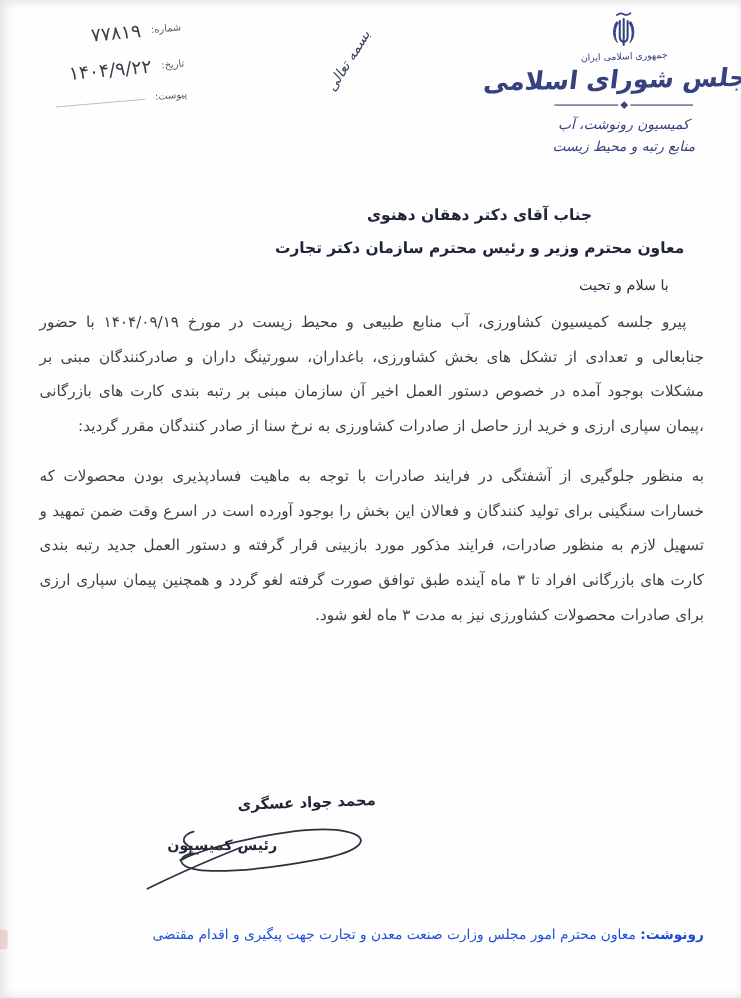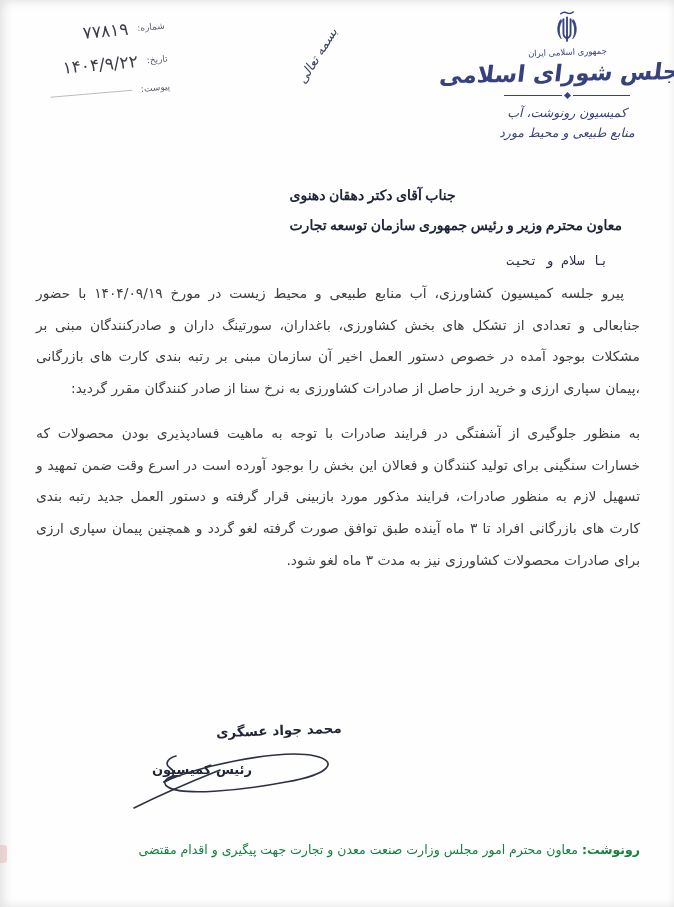--- a/index.html
+++ b/index.html
@@ -39,43 +39,42 @@
   }
   .lh-country{font-size:8.5px;margin-top:1px;white-space:nowrap;transform:rotate(-2deg);}
   .lh-assembly{font-size:23px;font-weight:700;white-space:nowrap;margin-top:3px;transform:skewX(-8deg) rotate(-1deg);letter-spacing:-1px;}
   .lh-divider{display:flex;align-items:center;gap:3px;margin:7px 0 5px;width:126px;}
   .lh-divider .dl{flex:1;height:1px;background:#35427f;}
   .lh-divider .diamond{width:5px;height:5px;background:#35427f;transform:rotate(45deg);}
   .lh-commission{font-size:12.5px;font-style:italic;line-height:1.6;white-space:nowrap;}
   
   .recipient{
     position:absolute;right:52px;top:181px;
-    text-align:left;font-weight:700;font-size:14px;line-height:2.15;color:#20263a;
+    text-align:center;font-weight:700;font-size:14px;line-height:2.15;color:#20263a;
     white-space:nowrap;
-    font-family:Liberation Serif, serif;
   }
   
-  .greeting{position:absolute;right:66px;top:253px;font-size:13px;color:#2a3045;font-family:Liberation Mono, monospace;}
+  .greeting{position:absolute;right:66px;top:253px;font-size:13px;color:#2a3045;}
   
   .body-text{
     position:absolute;right:34px;left:36px;top:278px;
     font-size:13.8px;line-height:2.3;text-align:justify;color:#404040;direction:rtl;
   }
   .body-text p{margin:0;}
   .body-text p.indent{text-indent:16px;}
   .body-text p.gap-after{margin-bottom:13px;}
   
   .signature{position:absolute;left:130px;top:720px;width:230px;height:100px;}
   .sig-name{position:absolute;right:18px;top:2px;font-weight:700;font-size:13.5px;color:#1f2534;transform:rotate(-2deg);white-space:nowrap;}
   .sig-title{position:absolute;left:22px;top:42px;font-weight:700;font-size:13px;color:#1f2534;white-space:nowrap;z-index:1;}
   .sig-stroke{position:absolute;left:0;top:14px;z-index:2;}
   
   .footer{
     position:absolute;right:34px;left:60px;top:842px;
-    direction:rtl;text-align:right;font-size:12.5px;color:#15803d;white-space:nowrap;
+    direction:rtl;text-align:right;font-size:12.5px;color:#1d4ed8;white-space:nowrap;
   }
   .footer .cc-label{font-weight:700;}
   
   .artifact{position:absolute;left:0;top:845px;width:7px;height:18px;background:#e8b8b4;opacity:.55;border-radius:0 3px 3px 0;}
 </style>
 </head>
 <body>
 
 <div class="page">
 
@@ -107,26 +106,26 @@
       </g>
     </svg>
     <div class="lh-country">جمهوری اسلامی ایران</div>
     <div class="lh-assembly">مجلس شورای اسلامی</div>
     <div class="lh-divider">
       <span class="dl"></span>
       <span class="diamond"></span>
       <span class="dl"></span>
     </div>
     <div class="lh-commission">کمیسیون رونوشت، آب</div>
-    <div class="lh-commission">منابع طبیعی و محیط مورد</div>
+    <div class="lh-commission">منابع رتبه و محیط زیست</div>
   </div>
 
   <div class="recipient">
     <div>جناب آقای دکتر دهقان دهنوی</div>
-    <div>معاون محترم وزیر و رئیس جمهوری سازمان توسعه تجارت</div>
+    <div>معاون محترم وزیر و رئیس محترم سازمان دکتر تجارت</div>
   </div>
 
   <div class="greeting">با سلام و تحیت</div>
 
   <div class="body-text">
     <p class="indent gap-after">پیرو جلسه کمیسیون کشاورزی، آب منابع طبیعی و محیط زیست در مورخ ۱۴۰۴/۰۹/۱۹ با حضور جنابعالی و تعدادی از تشکل های بخش کشاورزی، باغداران، سورتینگ داران و صادرکنندگان مبنی بر مشکلات بوجود آمده در خصوص دستور العمل اخیر آن سازمان مبنی بر رتبه بندی کارت های بازرگانی ،پیمان سپاری ارزی و خرید ارز حاصل از صادرات کشاورزی به نرخ سنا از صادر کنندگان مقرر گردید:</p>
     <p>به منظور جلوگیری از آشفتگی در فرایند صادرات با توجه به ماهیت فسادپذیری بودن محصولات که خسارات سنگینی برای تولید کنندگان و فعالان این بخش را بوجود آورده است در اسرع وقت ضمن تمهید و تسهیل لازم به منظور صادرات، فرایند مذکور مورد بازبینی قرار گرفته و دستور العمل جدید رتبه بندی کارت های بازرگانی افراد تا ۳ ماه آینده طبق توافق صورت گرفته لغو گردد و همچنین پیمان سپاری ارزی برای صادرات محصولات کشاورزی نیز به مدت ۳ ماه لغو شود.</p>
   </div>
 
   <div class="signature">

